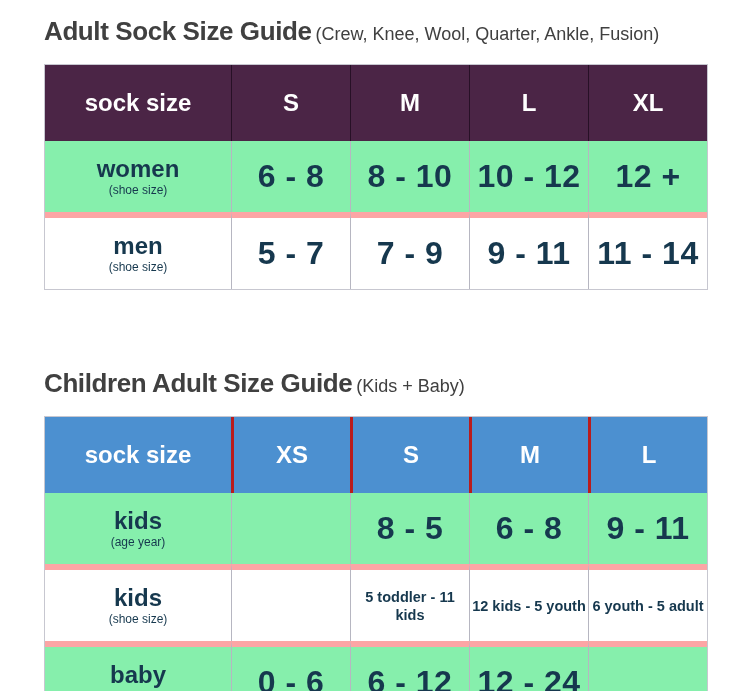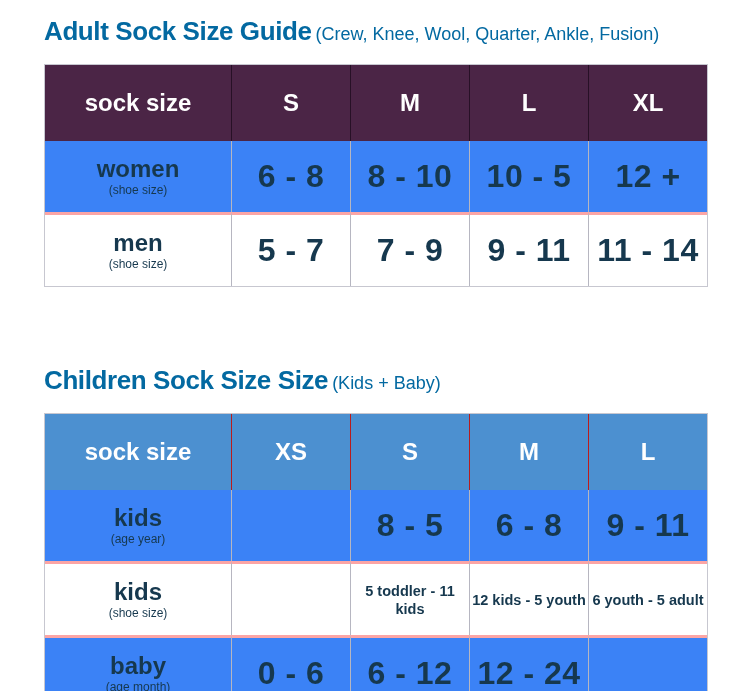--- a/index.html
+++ b/index.html
@@ -13,21 +13,21 @@
     overflow:hidden;
   }
   .page{
     padding:16px 37px 0 44px;
     box-sizing:border-box;
   }
   .guide-title{
     margin:0 0 17px 0;
     font-size:26px;
     font-weight:bold;
-    color:#0369a1;
+    color:#404040;
     letter-spacing:-0.4px;
     white-space:nowrap;
   }
   .guide-title .title-sub{
     font-size:18px;
     font-weight:normal;
     letter-spacing:0;
     margin-left:4px;
   }
   table.guide{
@@ -41,31 +41,31 @@
     color:#ffffff;
     font-size:24px;
     font-weight:bold;
     text-align:center;
     vertical-align:middle;
     padding:4px;
   }
   table.guide.adult th{background:#4b2546;}
   table.guide.adult th:not(:first-child){border-left:1px solid #271026;}
   table.guide.children th{background:#4c90d0;}
-  table.guide.children th:not(:first-child){border-left:1px solid #b91c1c;}
+  table.guide.children th:not(:first-child){border-left:3px solid #b91c1c;}
   table.guide td{
     height:71px;
     text-align:center;
     vertical-align:middle;
     padding:0;
     background:#ffffff;
   }
   table.guide td:not(:first-child){border-left:1px solid #b6b6c1;}
-  table.guide tbody tr:not(:first-child) td{border-top:3px solid #fca5a5;}
-  table.guide tr.alt td{background:#3b82f6;}
+  table.guide tbody tr:not(:first-child) td{border-top:6px solid #fca5a5;}
+  table.guide tr.alt td{background:#86efac;}
   .row-label{
     font-size:24px;
     font-weight:bold;
     line-height:1.05;
     color:#16384e;
   }
   .row-sublabel{
     font-size:12px;
     font-weight:normal;
     margin-top:1px;
@@ -109,39 +109,39 @@
         </tr>
       </thead>
       <tbody>
         <tr class="alt">
           <td>
             <div class="row-label">women</div>
             <div class="row-sublabel">(shoe size)</div>
           </td>
           <td><span class="value">6 - 8</span></td>
           <td><span class="value">8 - 10</span></td>
-          <td><span class="value">10 - 5</span></td>
+          <td><span class="value">10 - 12</span></td>
           <td><span class="value">12 +</span></td>
         </tr>
         <tr>
           <td>
             <div class="row-label">men</div>
             <div class="row-sublabel">(shoe size)</div>
           </td>
           <td><span class="value">5 - 7</span></td>
           <td><span class="value">7 - 9</span></td>
           <td><span class="value">9 - 11</span></td>
           <td><span class="value">11 - 14</span></td>
         </tr>
       </tbody>
     </table>
   </section>
 
   <section class="section-children">
-    <h2 class="guide-title"><span class="title-main">Children Sock Size Size</span><span class="title-sub">(Kids + Baby)</span></h2>
+    <h2 class="guide-title"><span class="title-main">Children Adult Size Guide</span><span class="title-sub">(Kids + Baby)</span></h2>
 
     <table class="guide children">
       <colgroup>
         <col style="width:186px">
         <col>
           <col>
           <col>
           <col>
       </colgroup>
       <thead>

